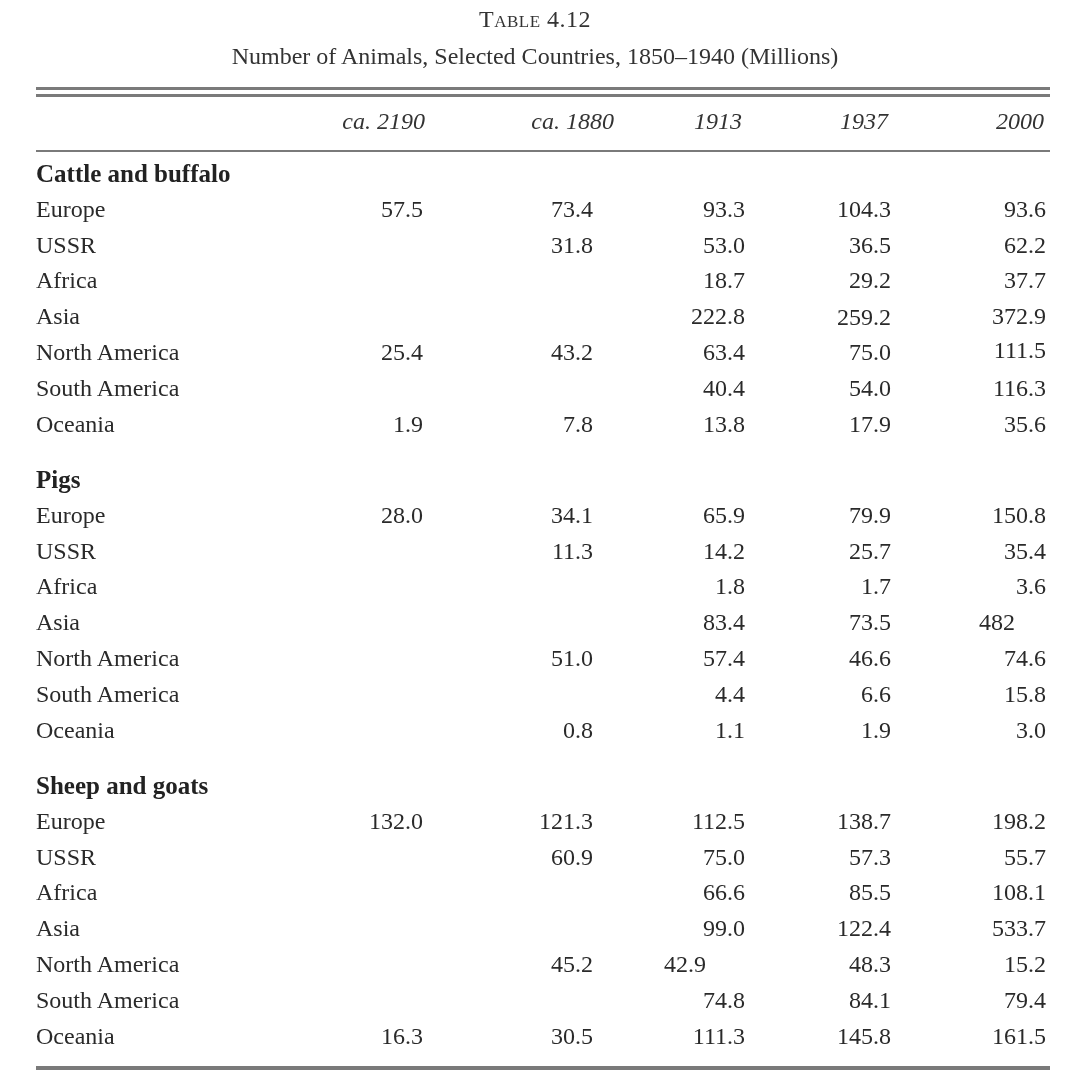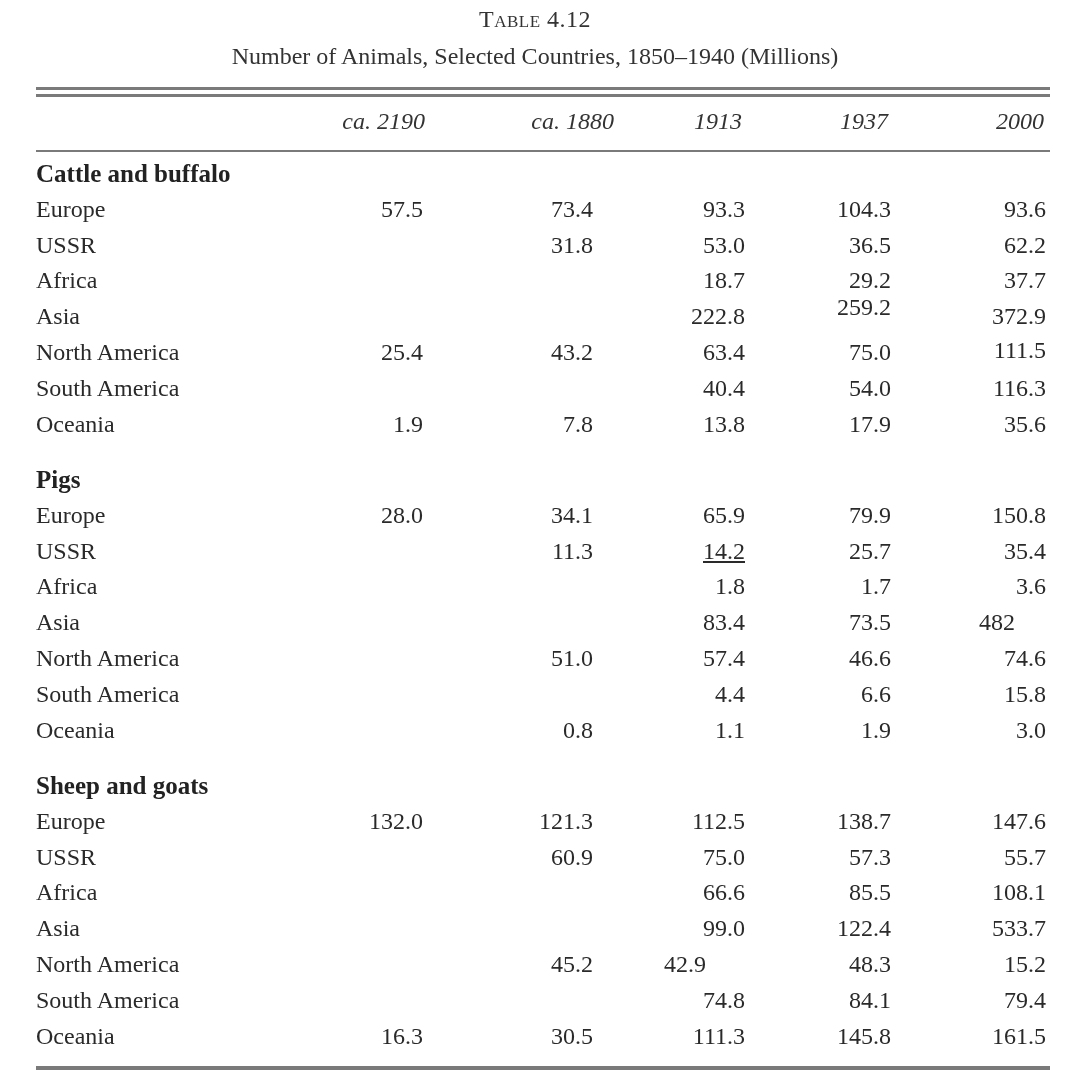--- a/index.html
+++ b/index.html
@@ -124,21 +124,21 @@
       <div class="cell" style="top: 267.4px; left: 473px;"></div>
       <div class="cell" style="top: 267.4px; left: 625px;">18.7</div>
       <div class="cell" style="top: 267.4px; left: 771px;">29.2</div>
       <div class="cell" style="top: 267.4px; left: 926px;">37.7</div>
     </div>
     <div>
       <div class="row-label" style="top: 303.2px;">Asia</div>
       <div class="cell" style="top: 303.2px; left: 303px;"></div>
       <div class="cell" style="top: 303.2px; left: 473px;"></div>
       <div class="cell" style="top: 303.2px; left: 625px;">222.8</div>
-      <div class="cell" style="top: 294px; left: 771px;">259.2</div>
+      <div class="cell" style="top: 304px; left: 771px;">259.2</div>
       <div class="cell" style="top: 303.2px; left: 926px;">372.9</div>
     </div>
     <div>
       <div class="row-label" style="top: 339px;">North America</div>
       <div class="cell" style="top: 339px; left: 303px;">25.4</div>
       <div class="cell" style="top: 339px; left: 473px;">43.2</div>
       <div class="cell" style="top: 339px; left: 625px;">63.4</div>
       <div class="cell" style="top: 339px; left: 771px;">75.0</div>
       <div class="cell" style="top: 337px; left: 926px;">111.5</div>
     </div>
@@ -164,21 +164,21 @@
       <div class="cell" style="top: 501.8px; left: 303px;">28.0</div>
       <div class="cell" style="top: 501.8px; left: 473px;">34.1</div>
       <div class="cell" style="top: 501.8px; left: 625px;">65.9</div>
       <div class="cell" style="top: 501.8px; left: 771px;">79.9</div>
       <div class="cell" style="top: 501.8px; left: 926px;">150.8</div>
     </div>
     <div>
       <div class="row-label" style="top: 537.6px;">USSR</div>
       <div class="cell" style="top: 537.6px; left: 303px;"></div>
       <div class="cell" style="top: 537.6px; left: 473px;">11.3</div>
-      <div class="cell" style="top: 537.6px; left: 625px; text-decoration: underline;">14.2</div>
+      <div class="cell" style="top: 537.6px; left: 625px;">14.2</div>
       <div class="cell" style="top: 537.6px; left: 771px;">25.7</div>
       <div class="cell" style="top: 537.6px; left: 926px;">35.4</div>
     </div>
     <div>
       <div class="row-label" style="top: 573.4px;">Africa</div>
       <div class="cell" style="top: 573.4px; left: 303px;"></div>
       <div class="cell" style="top: 573.4px; left: 473px;"></div>
       <div class="cell" style="top: 573.4px; left: 625px;">1.8</div>
       <div class="cell" style="top: 573.4px; left: 771px;">1.7</div>
       <div class="cell" style="top: 573.4px; left: 926px;">3.6</div>
@@ -215,21 +215,21 @@
       <div class="cell" style="top: 716.6px; left: 771px;">1.9</div>
       <div class="cell" style="top: 716.6px; left: 926px;">3.0</div>
     </div>
     <div class="section-head" style="top: 772px;">Sheep and goats</div>
     <div>
       <div class="row-label" style="top: 807.8px;">Europe</div>
       <div class="cell" style="top: 807.8px; left: 303px;">132.0</div>
       <div class="cell" style="top: 807.8px; left: 473px;">121.3</div>
       <div class="cell" style="top: 807.8px; left: 625px;">112.5</div>
       <div class="cell" style="top: 807.8px; left: 771px;">138.7</div>
-      <div class="cell" style="top: 807.8px; left: 926px;">147.6</div>
+      <div class="cell" style="top: 807.8px; left: 926px;">198.2</div>
     </div>
     <div>
       <div class="row-label" style="top: 843.6px;">USSR</div>
       <div class="cell" style="top: 843.6px; left: 303px;"></div>
       <div class="cell" style="top: 843.6px; left: 473px;">60.9</div>
       <div class="cell" style="top: 843.6px; left: 625px;">75.0</div>
       <div class="cell" style="top: 843.6px; left: 771px;">57.3</div>
       <div class="cell" style="top: 843.6px; left: 926px;">55.7</div>
     </div>
     <div>

